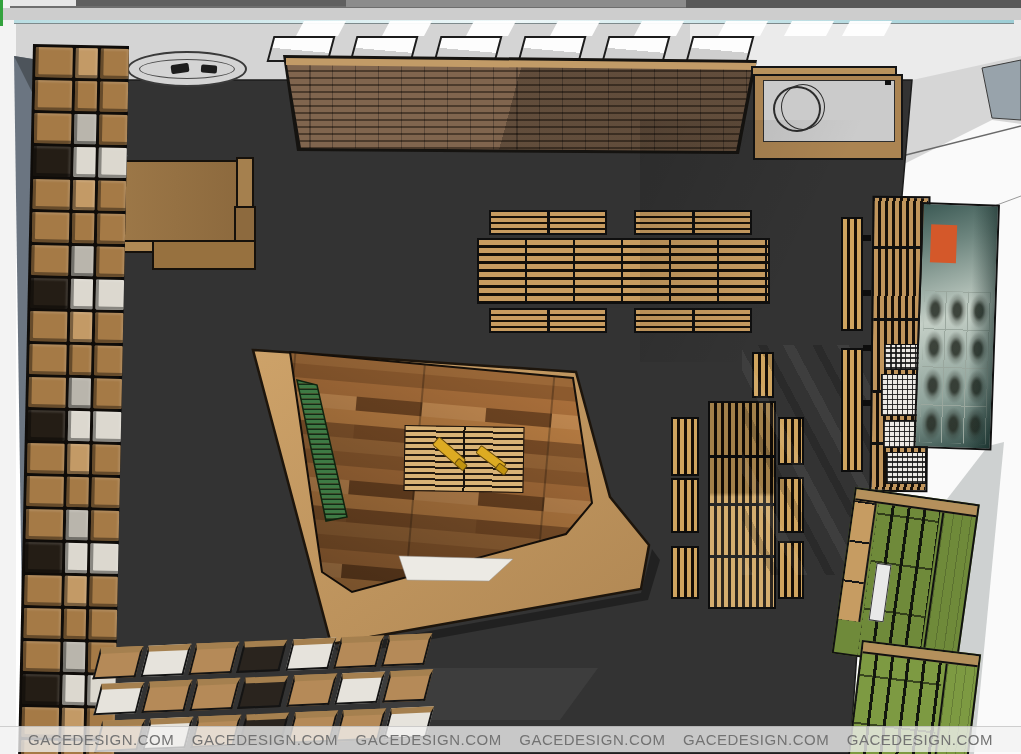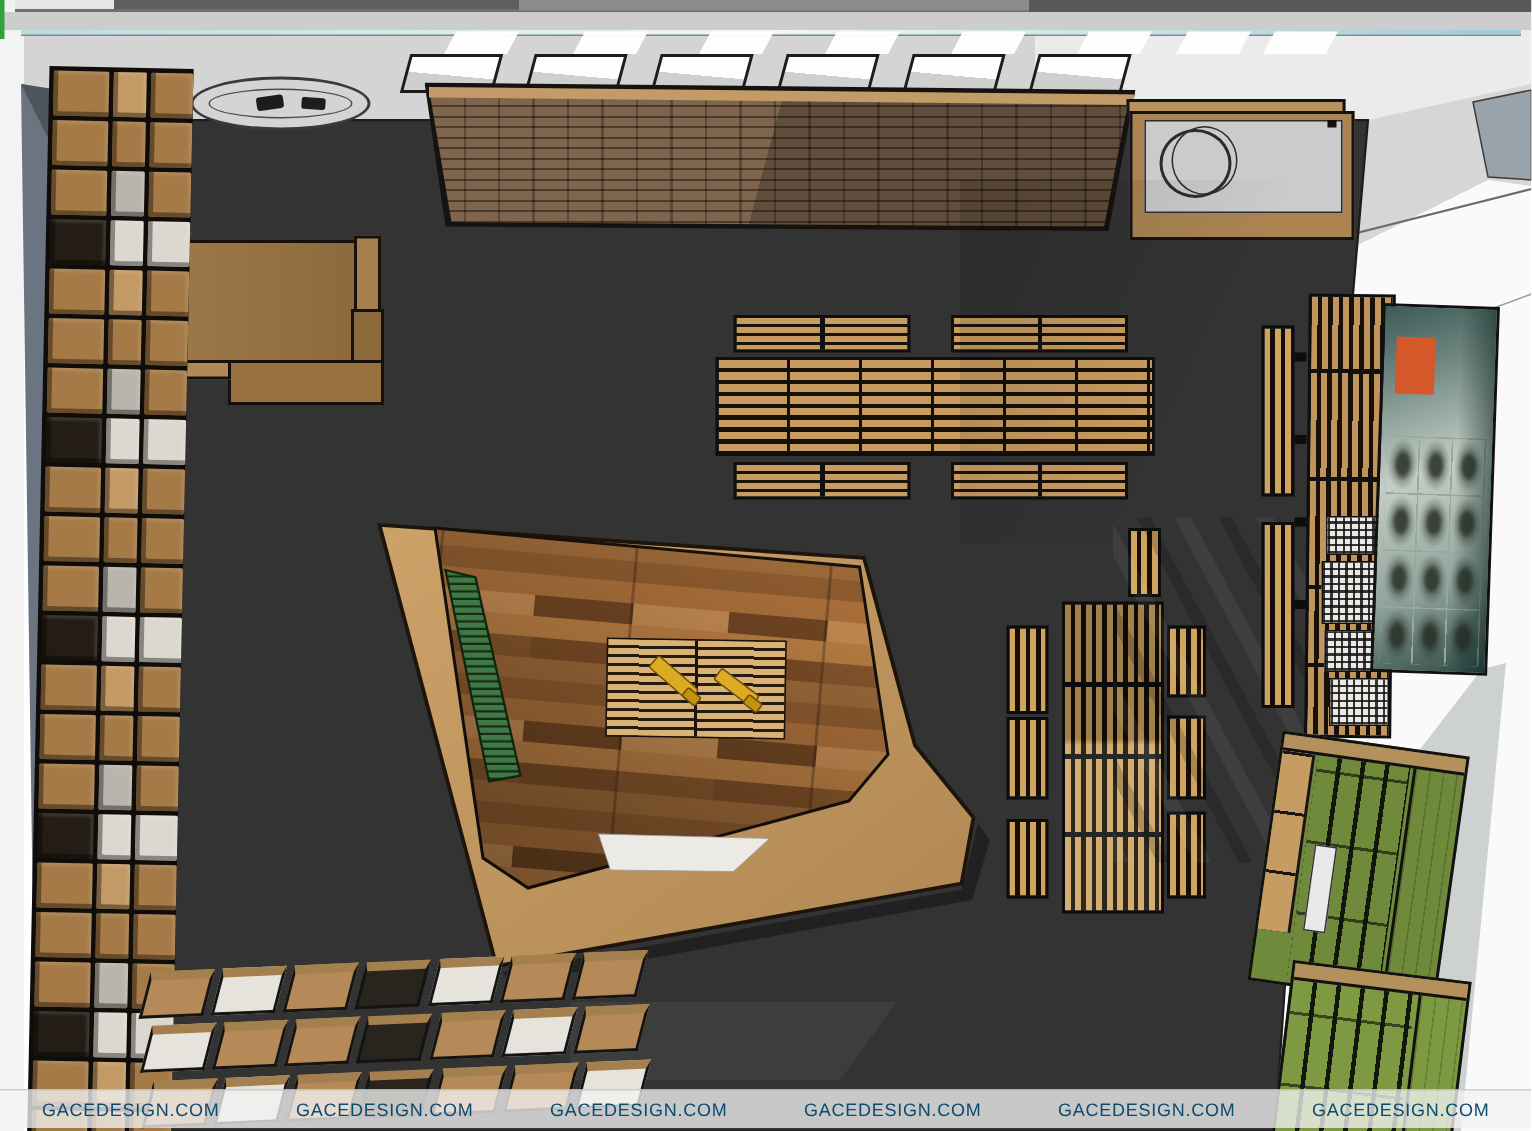--- a/index.html
+++ b/index.html
@@ -111,21 +111,21 @@
   
   .floor-streaks{left:742px;top:345px;width:155px;height:230px;
     background:repeating-linear-gradient(62deg,rgba(255,255,255,.055) 0 10px,transparent 10px 26px,rgba(0,0,0,.18) 26px 34px,transparent 34px 48px);}
   .floor-dark-diag{left:640px;top:120px;width:262px;height:242px;background:linear-gradient(115deg,rgba(0,0,0,.14),transparent 60%);}
   .floor-patch{left:380px;top:668px;width:220px;height:54px;background:rgba(255,255,255,.05);
     clip-path:polygon(0 0,218px 0,180px 52px,0 52px);}
 
   
   .wm-band{left:0;top:726px;width:1021px;height:26px;background:rgba(242,242,242,.78);
     border-top:1px solid rgba(150,150,150,.4);display:flex;align-items:center;justify-content:space-between;padding:0 28px;}
-  .wm{font-size:12px;color:#0c4a6e;letter-spacing:.5px;white-space:nowrap;}
+  .wm{font-size:15px;color:#737373;letter-spacing:.5px;white-space:nowrap;}
 </style>
 </head>
 <body>
 
 <div class="stage">
 
   <svg class="abs" style="left:0;top:0" width="1021" height="754">
     <defs>
       <linearGradient id="cyan" x1="0" y1="0" x2="1" y2="0">
         <stop offset="0" stop-color="#b9dde2"></stop>

